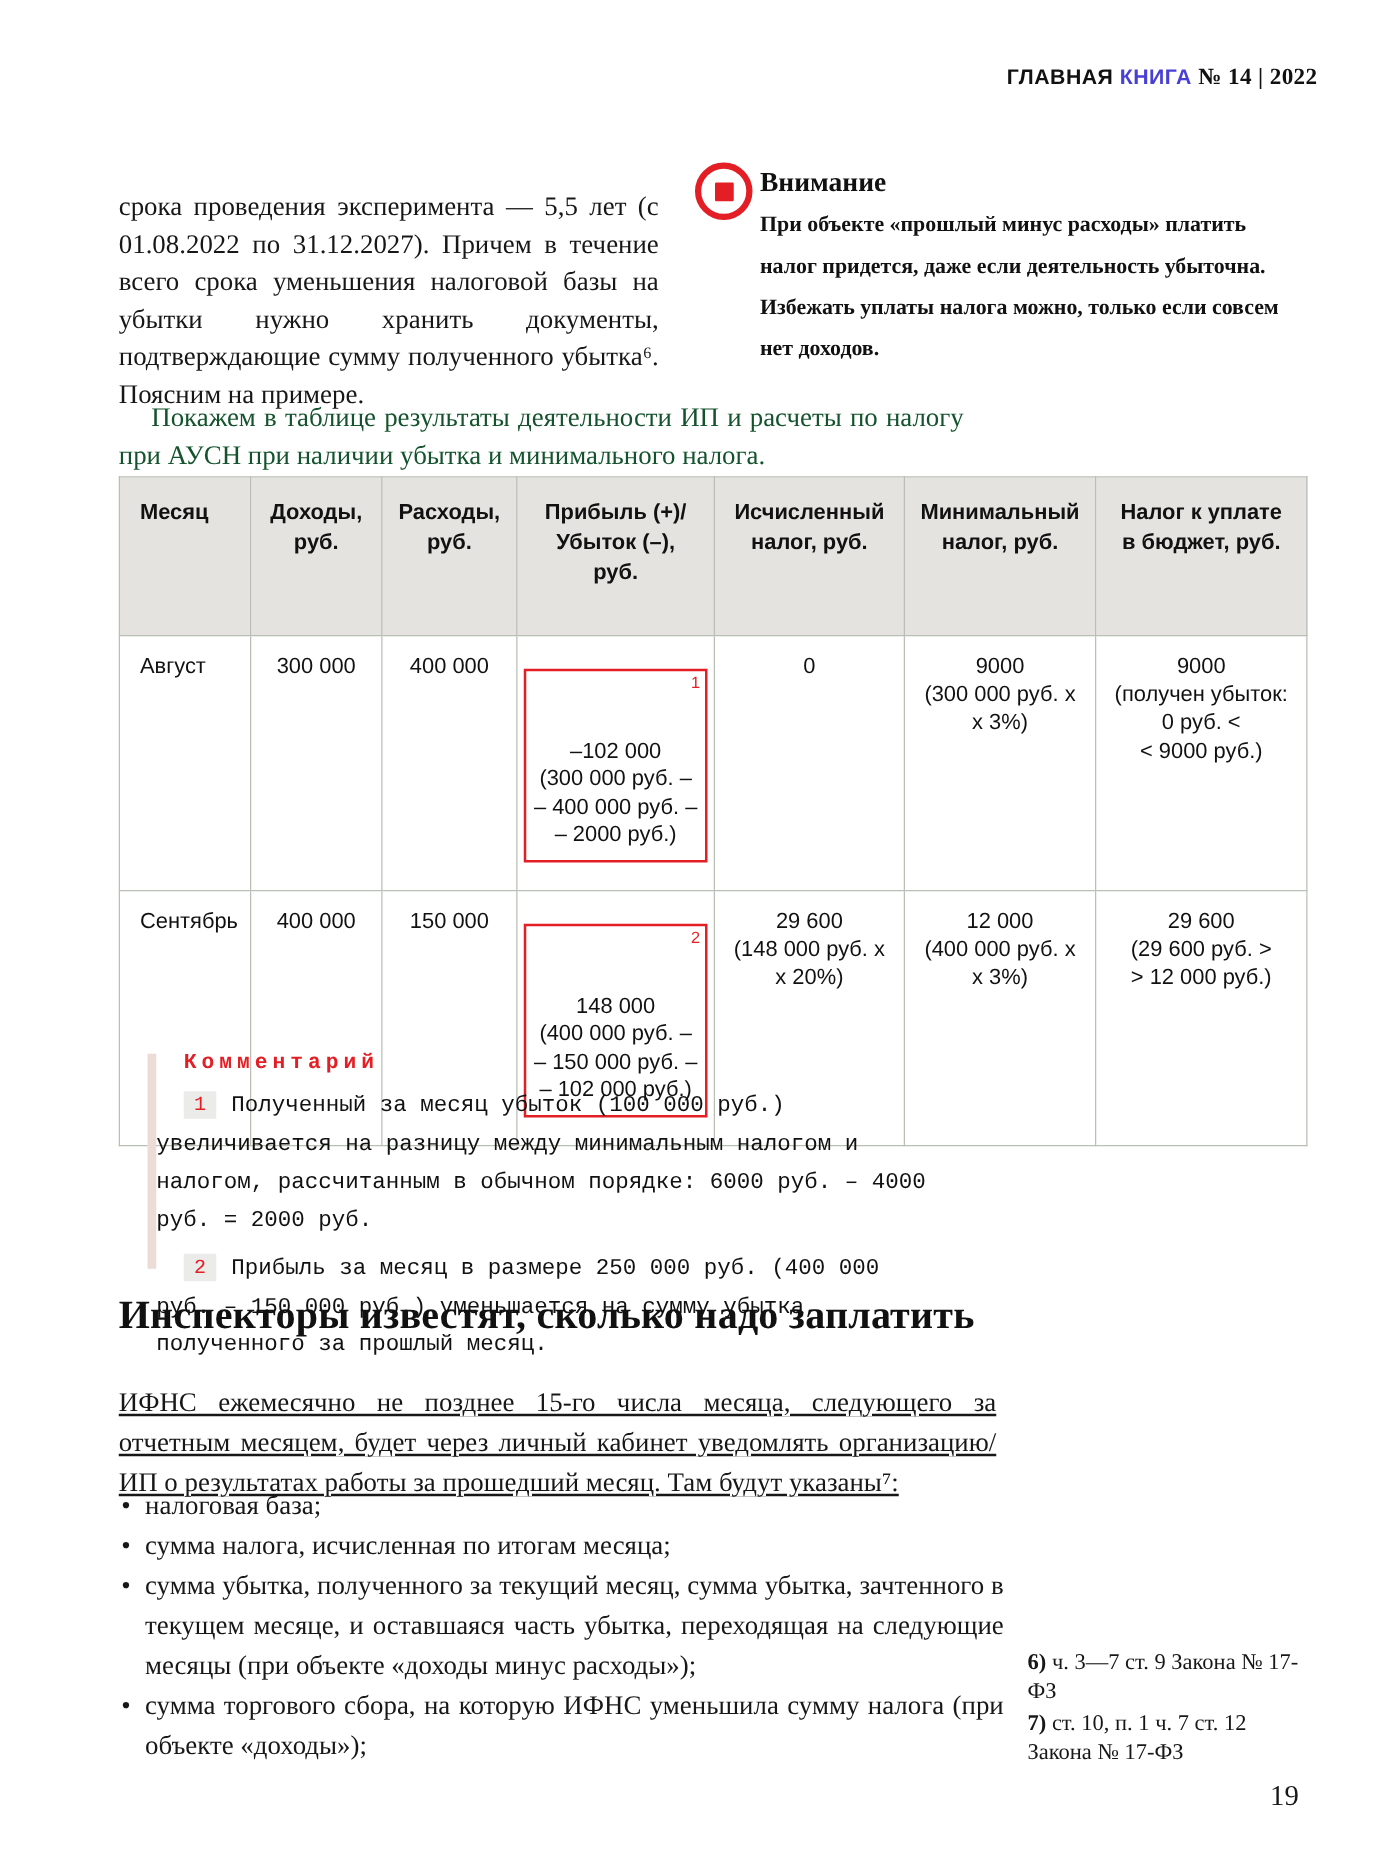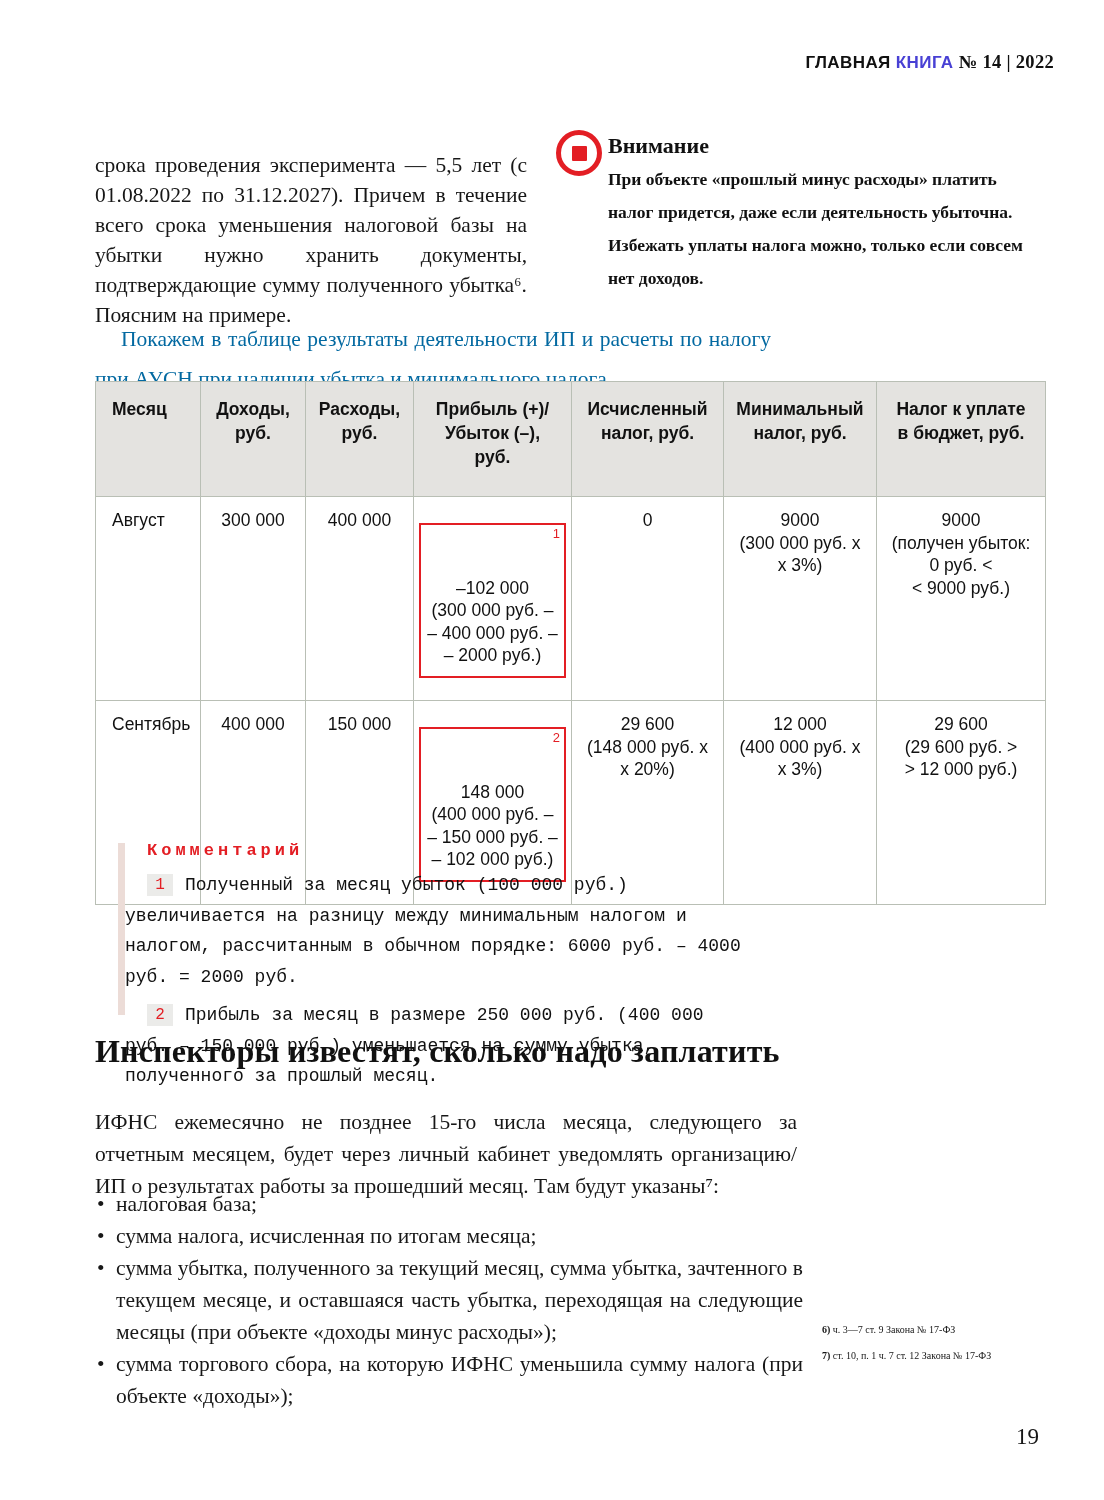--- a/index.html
+++ b/index.html
@@ -32,21 +32,21 @@
     font-family:"Liberation Serif", serif;
     font-weight:bold;font-size:18.5px;color:#111;letter-spacing:.3px;
   }
   
   .para-1{
     position:absolute;left:95px;top:128px;width:432px;
     font-size:21.5px;line-height:30px;text-align:justify;color:#171717;
   }
   .para-2{
     position:absolute;left:95px;top:297px;width:676px;
-    font-size:21.5px;line-height:40px;text-align:justify;color:#0369a1;
+    font-size:21.5px;line-height:30px;text-align:justify;color:#14532d;
     text-indent:26px;
   }
   
   .attention-icon{
     position:absolute;left:556px;top:130px;width:36px;height:36px;
     border:5px solid var(--accent-red);border-radius:50%;
     display:flex;align-items:center;justify-content:center;
   }
   .attention-icon .square{width:15px;height:15px;background:var(--accent-red);border-radius:1px;}
   .attention-title{
@@ -66,21 +66,21 @@
   }
   .results-table th,.results-table td{
     border:1px solid var(--table-border);
     vertical-align:top;
     white-space:pre-line;
   }
   .results-table th{
     background:var(--table-header-bg);
     font-size:17.5px;font-weight:bold;color:#111;
     text-align:center;line-height:24px;
-    height:99px;padding:15px 4px 0;
+    height:99px;padding:15px 4px 12px;
   }
   .results-table th.h-month{text-align:left;padding-left:16px;}
   .results-table td{
     background:#fff;font-size:17.5px;color:#111;
     text-align:center;line-height:22.5px;
     padding:12px 3px 0;
   }
   .results-table td.c-month{text-align:left;padding-left:16px;}
   .results-table tr.r-jul td{height:82px;}
   .results-table tr.r-aug td{height:102px;}
@@ -119,35 +119,35 @@
     background:var(--comment-marker-bg);color:var(--accent-red);
     text-align:center;font-size:16px;vertical-align:1px;
   }
   
   .section-heading{
     position:absolute;left:95px;top:1033px;
     font-size:32px;font-weight:bold;color:#111;letter-spacing:.2px;
   }
   .section-para{
     position:absolute;left:95px;top:1084px;width:702px;
-    font-size:21.5px;line-height:32px;text-align:justify;color:#171717;
+    font-size:21.5px;line-height:32px;text-align:justify;color:#171717;text-decoration:underline;
   }
   .bullet-list{
     position:absolute;left:95px;top:1188px;width:708px;
     margin:0;padding:0;list-style:none;
     font-size:21.5px;line-height:32px;color:#171717;text-align:justify;
   }
   .bullet-list li{position:relative;padding-left:21px;}
   .bullet-list li::before{
     content:"\2022";position:absolute;left:2px;top:0;
   }
   
   .footnotes{
     position:absolute;left:822px;top:1318px;width:220px;
-    font-size:10px;line-height:23px;color:#171717;
+    font-size:18px;line-height:23px;color:#171717;
   }
   .footnotes p{margin:0 0 3px 0;}
   .footnotes .fn-marker{font-weight:bold;}
   
   .page-number{
     position:absolute;left:1016px;top:1424px;
     font-size:23px;color:#171717;
   }
 </style>
 </head>

